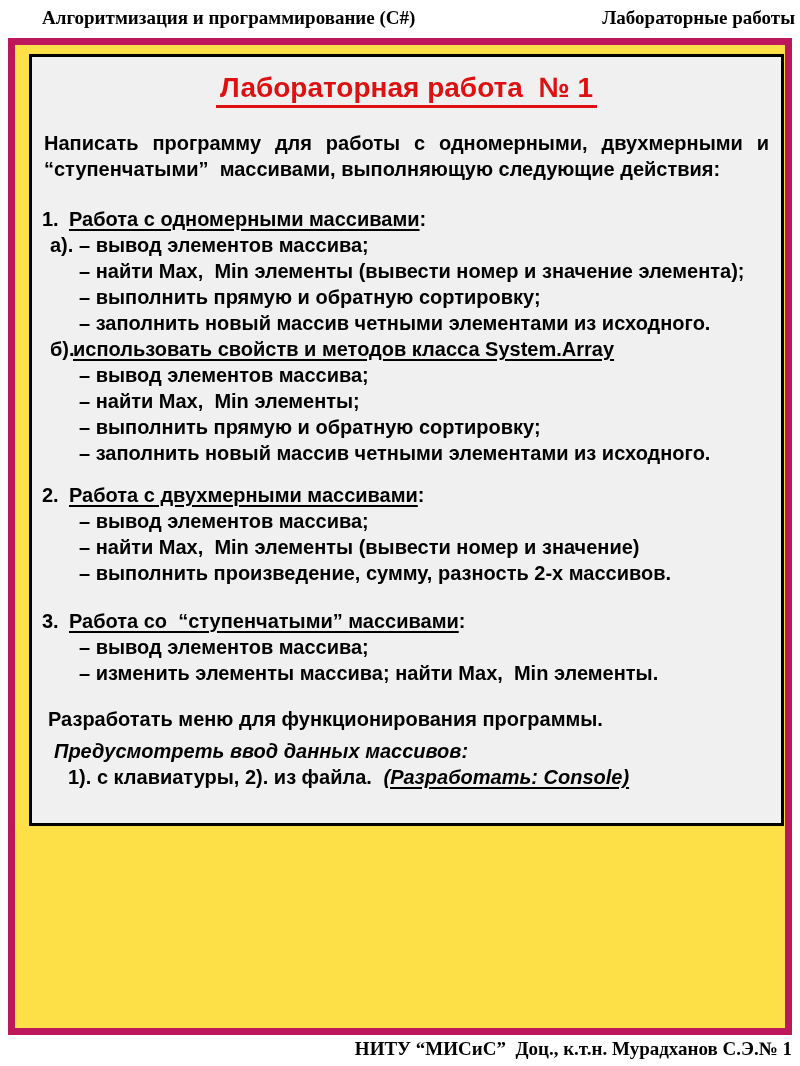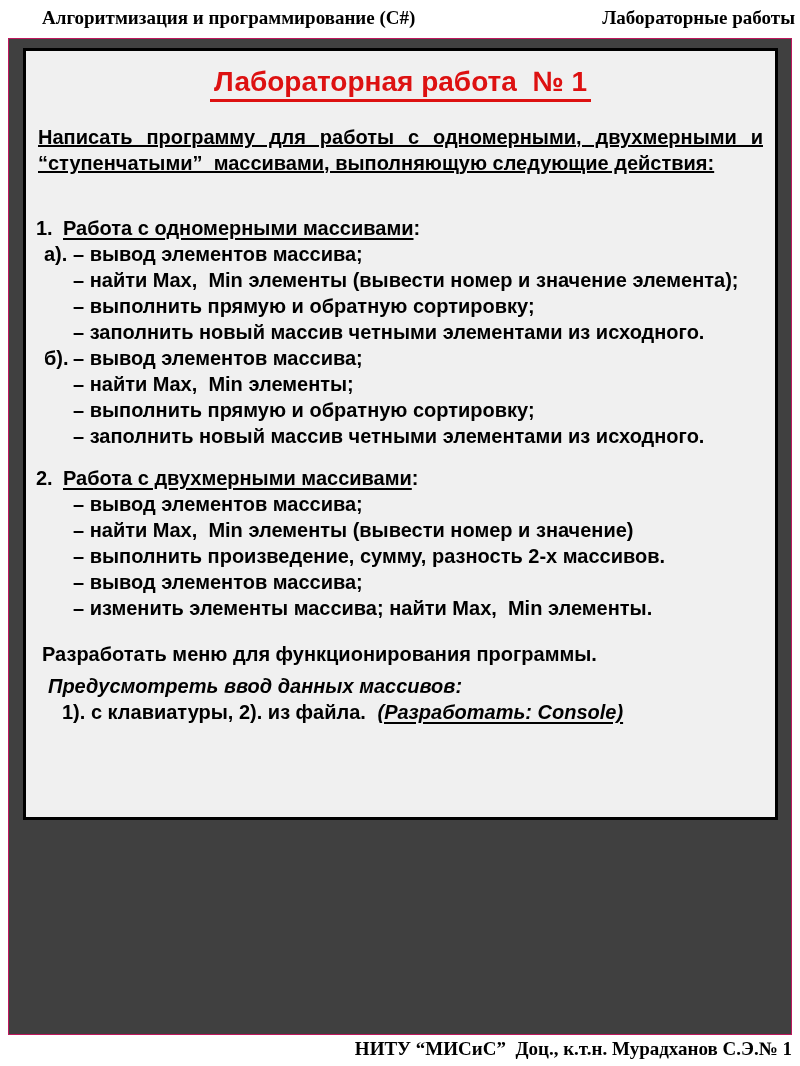--- a/index.html
+++ b/index.html
@@ -9,42 +9,42 @@
   }
   
   .page-header{
     position:absolute;top:7px;left:6px;right:5px;
     display:flex;justify-content:space-between;align-items:center;
     font-family:"Liberation Serif",serif;font-weight:bold;font-size:19px;margin-left:36px;
   }
   
   .outer-frame{
     position:absolute;left:8px;top:38px;width:784px;height:997px;
-    background:#404040;border:1px solid #be185d;box-sizing:border-box;
+    background:#fde047;border:7px solid #be185d;box-sizing:border-box;
   }
   
   .content-panel{
     position:absolute;left:14px;top:9px;width:755px;height:772px;
     background:#F0F0F0;border:3px solid #000;box-sizing:border-box;
     padding:0 10px;overflow:hidden;
     font-weight:bold;font-size:20px;line-height:26px;
   }
   .slide-title{text-align:center;margin-top:15px;line-height:32px;}
   .slide-title .title-text{
     display:inline-block;color:#DD1111;font-size:28px;
     border-bottom:3px solid #DD1111;padding:0 4px 1px 4px;
   }
-  .intro{margin:22px 2px 0 2px;text-align:justify;text-decoration:underline;}
+  .intro{margin:22px 2px 0 2px;text-align:justify;}
   .t-line{white-space:nowrap;position:relative;}
   .heading .num{display:inline-block;min-width:27px;}
   .u{text-decoration:underline;text-decoration-thickness:2px;text-underline-offset:3px;}
   .item{padding-left:37px;}
   .item .label{position:absolute;left:8px;}
   .item.alt{padding-left:31px;}
-  .mt-a{margin-top:39px;}
+  .mt-a{margin-top:24px;}
   .mt-b{margin-top:16px;}
   .mt-c{margin-top:22px;}
   .mt-d{margin-top:20px;}
   .mt-e{margin-top:6px;font-style:italic;}
   .menu-line{padding-left:6px;}
   .input-heading{padding-left:12px;}
   .input-line{padding-left:26px;}
   .note{font-style:italic;text-decoration:underline;text-decoration-thickness:2px;text-underline-offset:3px;margin-left:6px;}
   
   .page-footer{
@@ -66,31 +66,32 @@
 
     <div class="slide-title"><span class="title-text">Лабораторная работа &nbsp;№ 1</span></div>
 
     <p class="intro">Написать программу для работы с одномерными, двухмерными и “ступенчатыми”&nbsp; массивами, выполняющую следующие действия:</p>
 
     <div class="t-line heading mt-a"><span class="num">1.</span><span class="u">Работа с одномерными массивами</span><span>:</span></div>
     <div class="t-line item"><span class="label">а).</span><span>– вывод элементов массива;</span></div>
     <div class="t-line item"><span>– найти Max,&nbsp; Min элементы (вывести номер и значение элемента);</span></div>
     <div class="t-line item"><span>– выполнить прямую и обратную сортировку;</span></div>
     <div class="t-line item"><span>– заполнить новый массив четными элементами из исходного.</span></div>
-    <div class="t-line item alt"><span class="label">б).</span></div>
+    <div class="t-line item alt"><span class="label">б).</span><span class="u">использовать свойств и методов класса System.Array</span></div>
     <div class="t-line item"><span>– вывод элементов массива;</span></div>
     <div class="t-line item"><span>– найти Max,&nbsp; Min элементы;</span></div>
     <div class="t-line item"><span>– выполнить прямую и обратную сортировку;</span></div>
     <div class="t-line item"><span>– заполнить новый массив четными элементами из исходного.</span></div>
 
     <div class="t-line heading mt-b"><span class="num">2.</span><span class="u">Работа с двухмерными массивами</span><span>:</span></div>
     <div class="t-line item"><span>– вывод элементов массива;</span></div>
     <div class="t-line item"><span>– найти Max,&nbsp; Min элементы (вывести номер и значение)</span></div>
     <div class="t-line item"><span>– выполнить произведение, сумму, разность 2-х массивов.</span></div>
 
+    <div class="t-line heading mt-c"><span class="num">3.</span><span class="u">Работа со &nbsp;“ступенчатыми” массивами</span><span>:</span></div>
     <div class="t-line item"><span>– вывод элементов массива;</span></div>
     <div class="t-line item"><span>– изменить элементы массива; найти Max,&nbsp; Min элементы.</span></div>
 
     <div class="t-line menu-line mt-d">Разработать меню для функционирования программы.</div>
     <div class="t-line input-heading mt-e">Предусмотреть ввод данных массивов:</div>
     <div class="t-line input-line"><span>1). с клавиатуры, 2). из файла.&nbsp;</span><span class="note">(Разработать: Console)</span></div>
 
   </div>
 </div>
 

